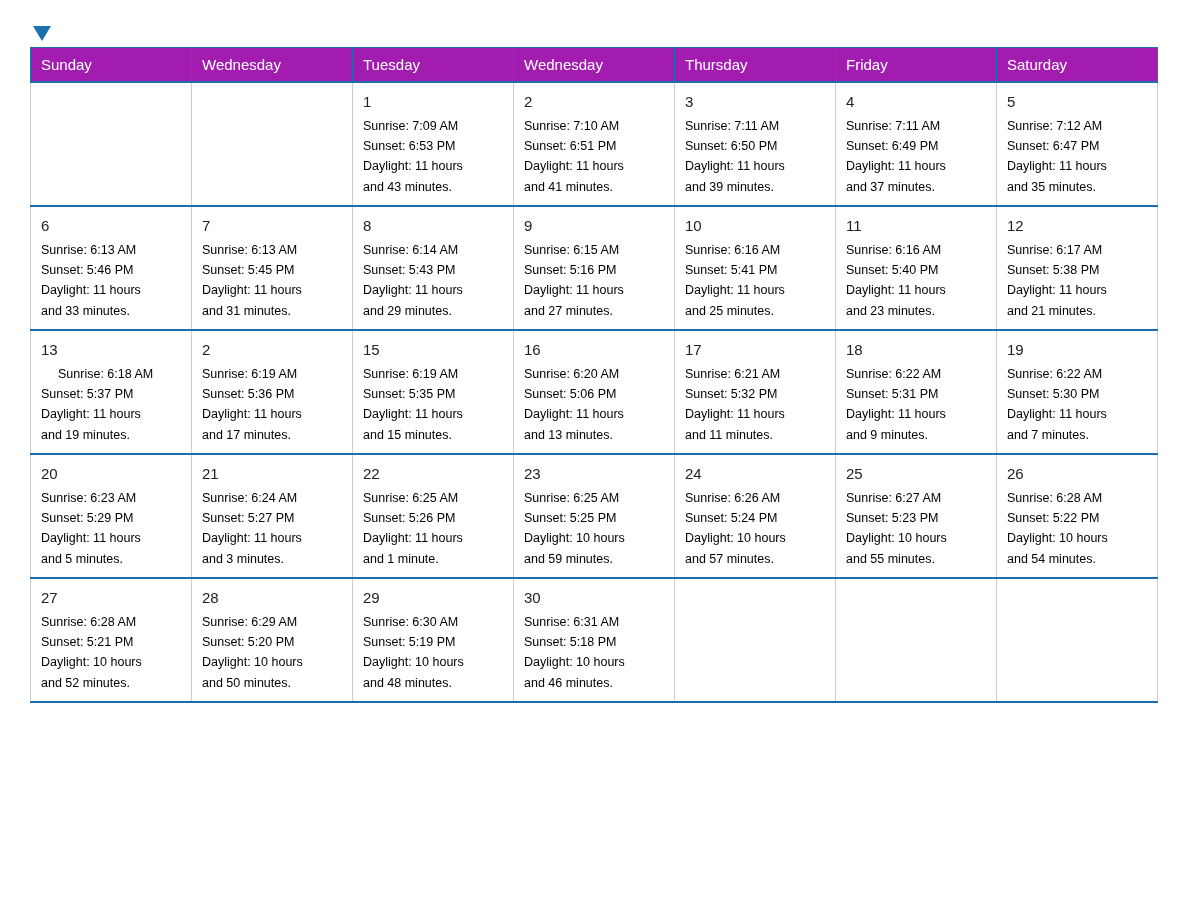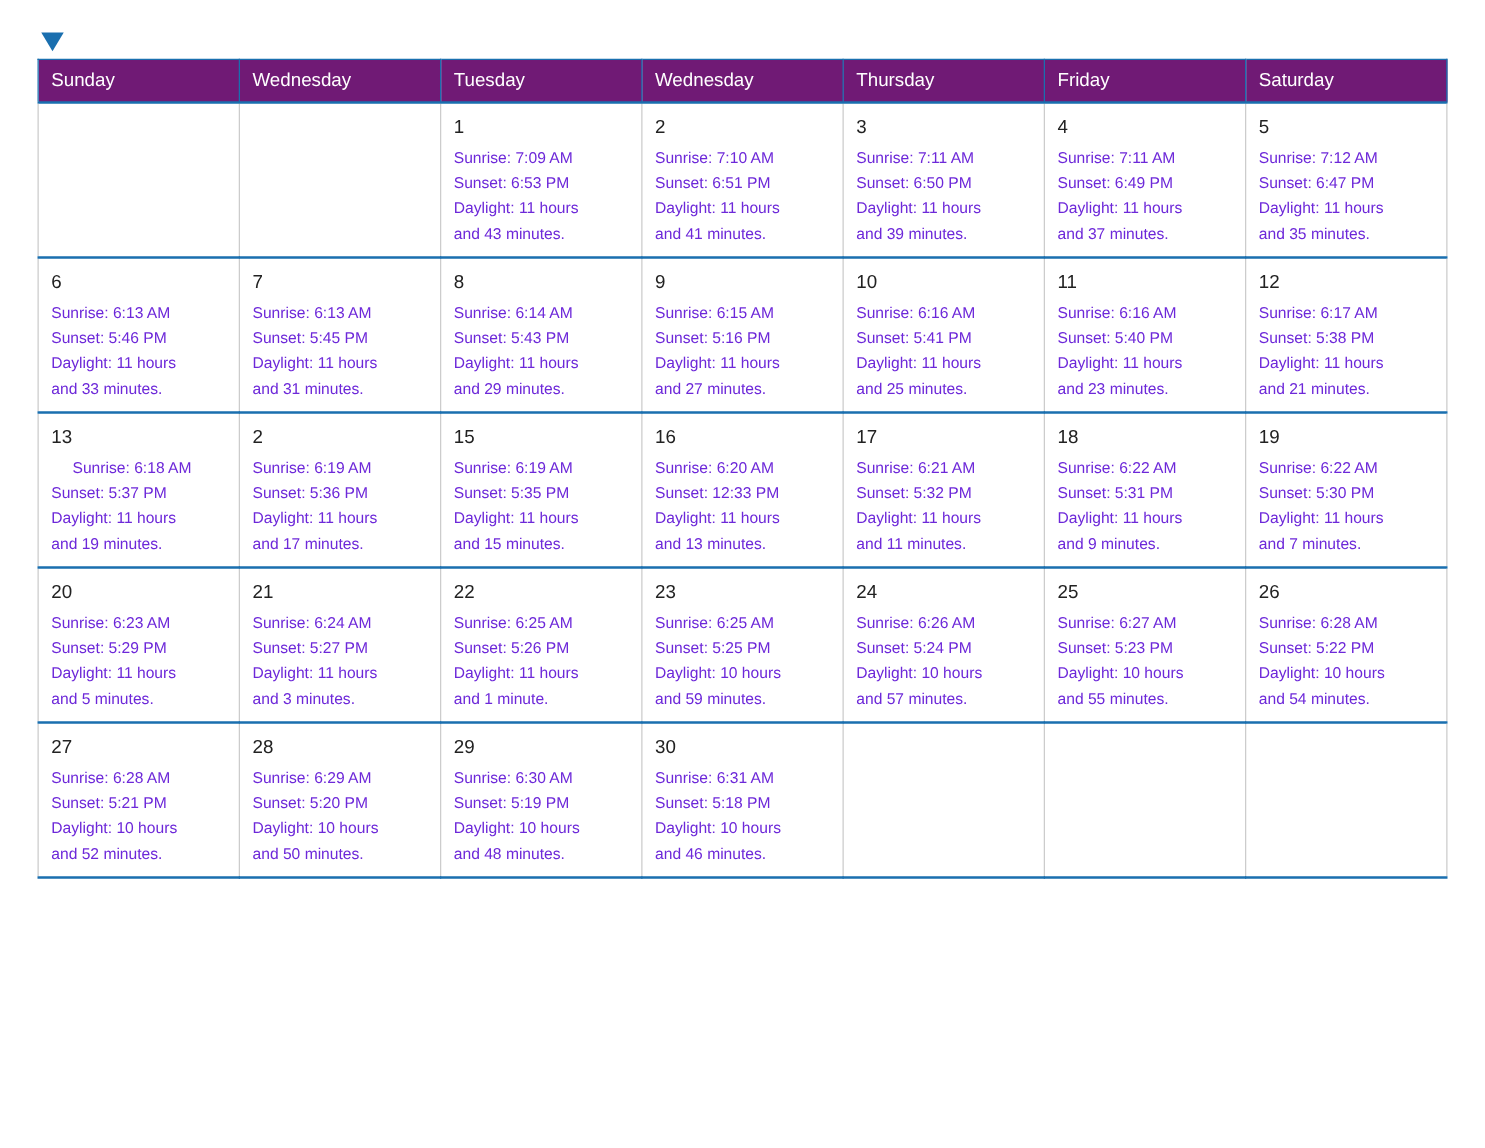--- a/index.html
+++ b/index.html
@@ -35,21 +35,21 @@
       font-size: 20px;
       color: #444;
       margin-top: 4px;
     }
     .calendar {
       width: 100%;
       border-collapse: collapse;
       margin-top: 10px;
     }
     .calendar th {
-      background: #701a75;
+      background: #a21caf;
       color: #fff;
       padding: 8px 10px;
       text-align: left;
       font-size: 15px;
       font-weight: normal;
       border: 1px solid #1a6faf;
     }
     .calendar td {
       vertical-align: top;
       padding: 8px 10px;
@@ -64,21 +64,21 @@
       border-bottom: 2px solid #1a6faf;
     }
     .day-number {
       font-size: 15px;
       font-weight: normal;
       display: block;
       margin-bottom: 2px;
     }
     .day-info {
       font-size: 12.5px;
-      color: #6d28d9;
+      color: #000000;
       line-height: 1.55;
     }
     .empty-cell {
       background: #fff;
     }
     .logo-wrapper {
       display: flex;
       flex-direction: column;
       align-items: flex-start;
     }
@@ -195,21 +195,21 @@
 and 19 minutes.</span></td>
         <td><span class="day-number">2</span><span class="day-info" style="white-space: pre-line;">Sunrise: 6:19 AM
 Sunset: 5:36 PM
 Daylight: 11 hours
 and 17 minutes.</span></td>
         <td><span class="day-number">15</span><span class="day-info" style="white-space: pre-line;">Sunrise: 6:19 AM
 Sunset: 5:35 PM
 Daylight: 11 hours
 and 15 minutes.</span></td>
         <td><span class="day-number">16</span><span class="day-info" style="white-space: pre-line;">Sunrise: 6:20 AM
-Sunset: 12:33 PM
+Sunset: 5:06 PM
 Daylight: 11 hours
 and 13 minutes.</span></td>
         <td><span class="day-number">17</span><span class="day-info" style="white-space: pre-line;">Sunrise: 6:21 AM
 Sunset: 5:32 PM
 Daylight: 11 hours
 and 11 minutes.</span></td>
         <td><span class="day-number">18</span><span class="day-info" style="white-space: pre-line;">Sunrise: 6:22 AM
 Sunset: 5:31 PM
 Daylight: 11 hours
 and 9 minutes.</span></td>

